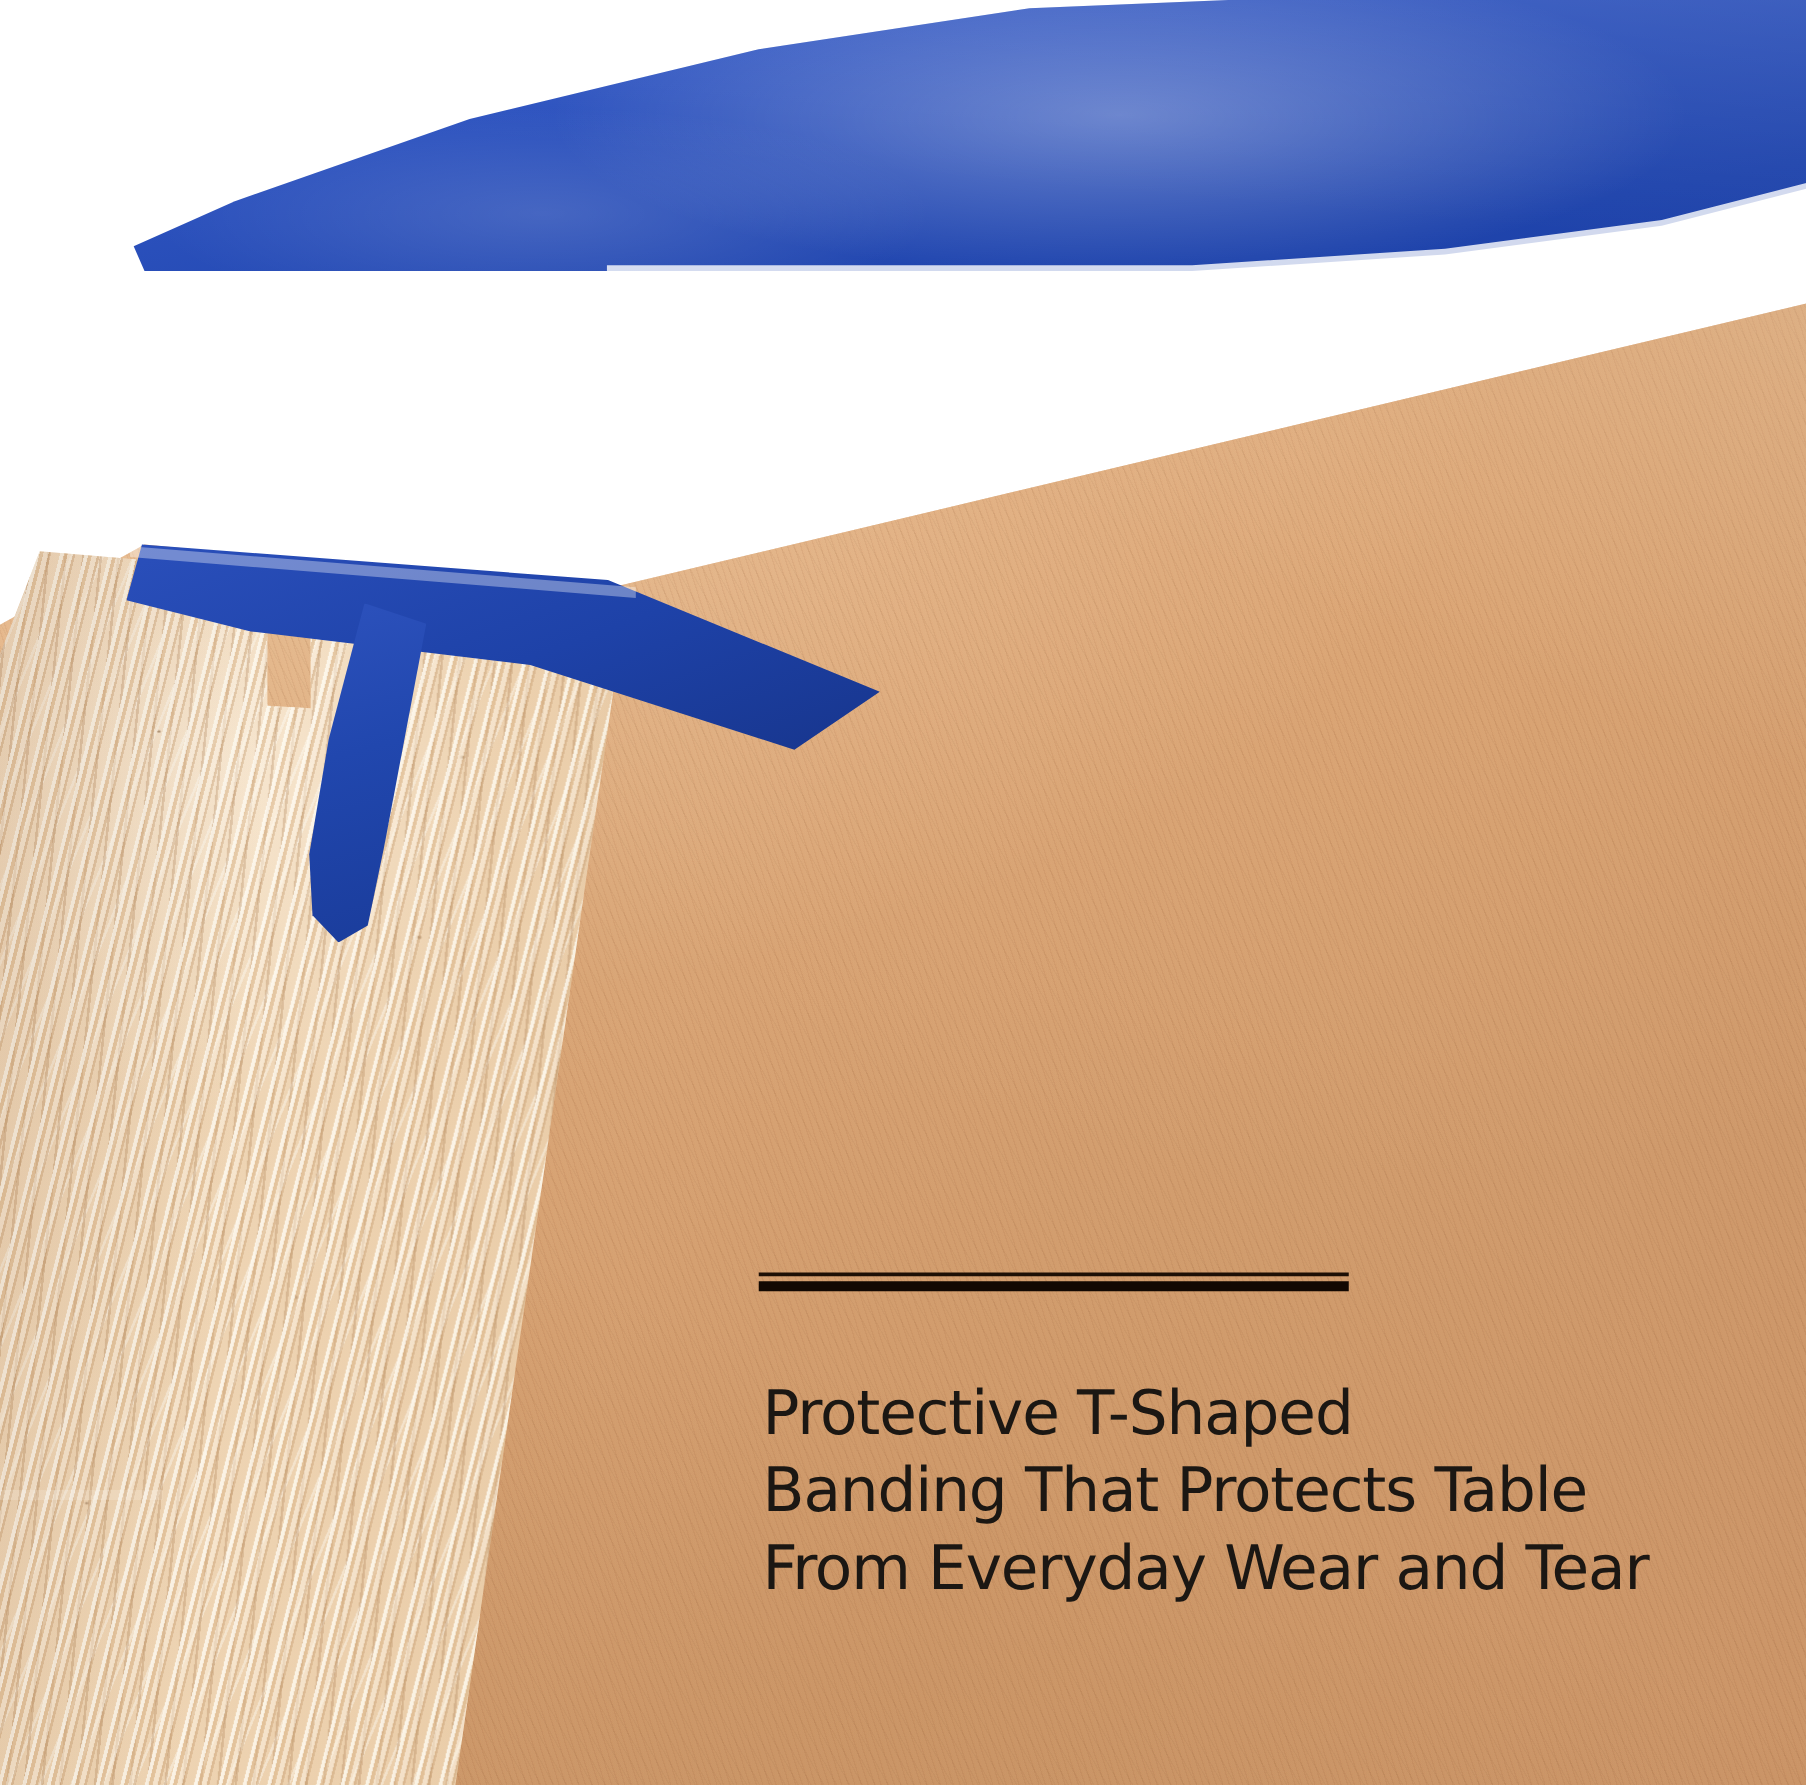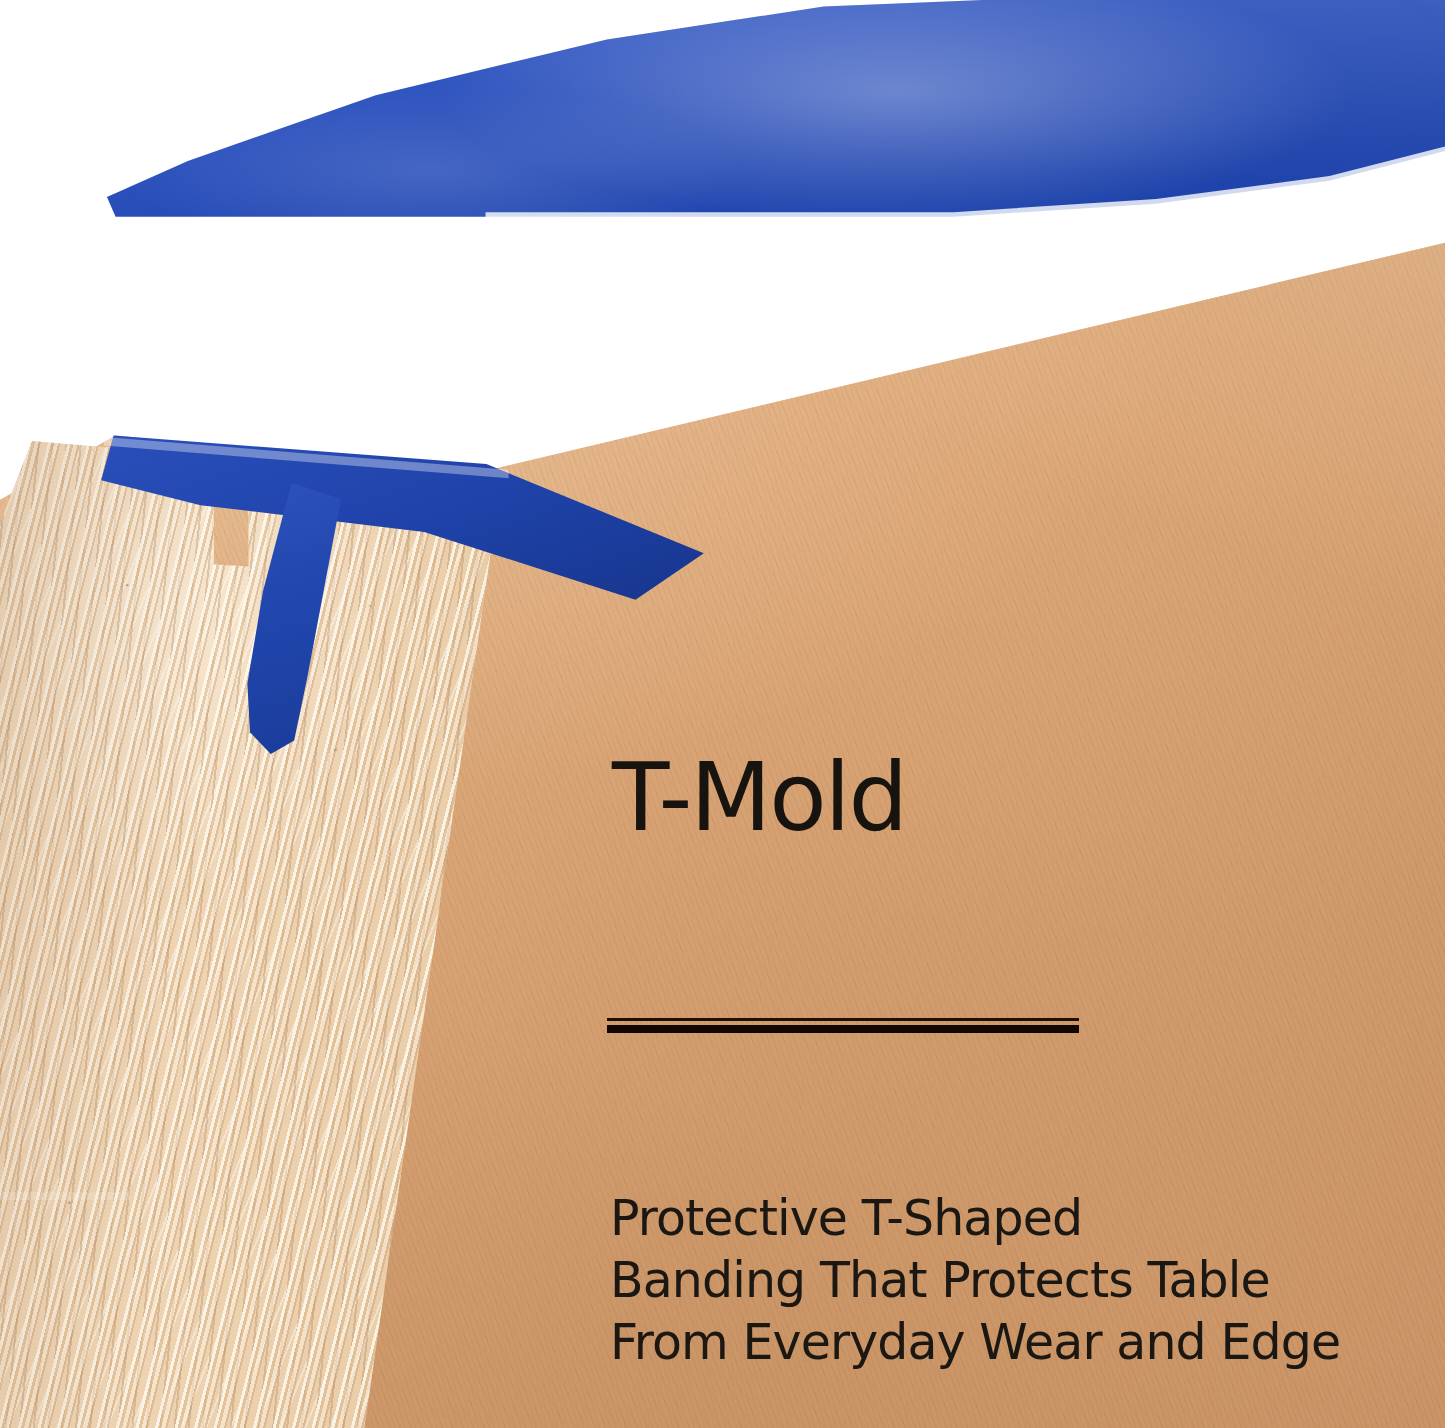--- a/index.html
+++ b/index.html
@@ -142,21 +142,21 @@
     font-family:"DejaVu Sans", sans-serif;
     font-size:94px;line-height:91px;font-weight:400;
     letter-spacing:-2.2px;color:#17140f;margin:0;white-space:nowrap;
   }
   .title .l2{display:block;letter-spacing:-2.6px;}
   .rule-wrap{position:absolute;left:607px;top:1018px;width:472px;}
   .rule-thin{height:3px;background:#1d0f05;}
   .rule-gap{height:4px;}
   .rule-thick{height:8px;background:#120802;}
   .sub{
-    position:absolute;left:610px;top:1188px;
+    position:absolute;left:610px;top:1100px;
     font-family:"DejaVu Sans", sans-serif;
     font-size:49px;line-height:62px;font-weight:400;
     letter-spacing:-0.9px;color:#1b1713;white-space:nowrap;
   }
   .sub span{display:block;}
 </style>
 </head>
 <body>
 
 <div id="stage">
@@ -171,28 +171,28 @@
   <div class="pb-seam"></div>
 
   <div class="tmold-cap"></div>
   <div class="tmold-gloss"></div>
   <div class="tmold-lip"></div>
   <div class="tmold-tongue"></div>
   <div class="tmold-seam"></div>
   <div class="tmold-seam2"></div>
 
   <div class="txt">
-    <h1 class="title"><span>T-Mold</span></h1>
+    <h1 class="title"></h1>
   </div>
 
   <div class="rule-wrap">
     <div class="rule-thin"></div>
     <div class="rule-gap"></div>
     <div class="rule-thick"></div>
   </div>
 
   <div class="sub">
     <span>Protective T-Shaped</span>
     <span>Banding That Protects Table</span>
-    <span>From Everyday Wear and Edge</span>
+    <span>From Everyday Wear and Tear</span>
   </div>
 
 </div>
 
 </body></html>

